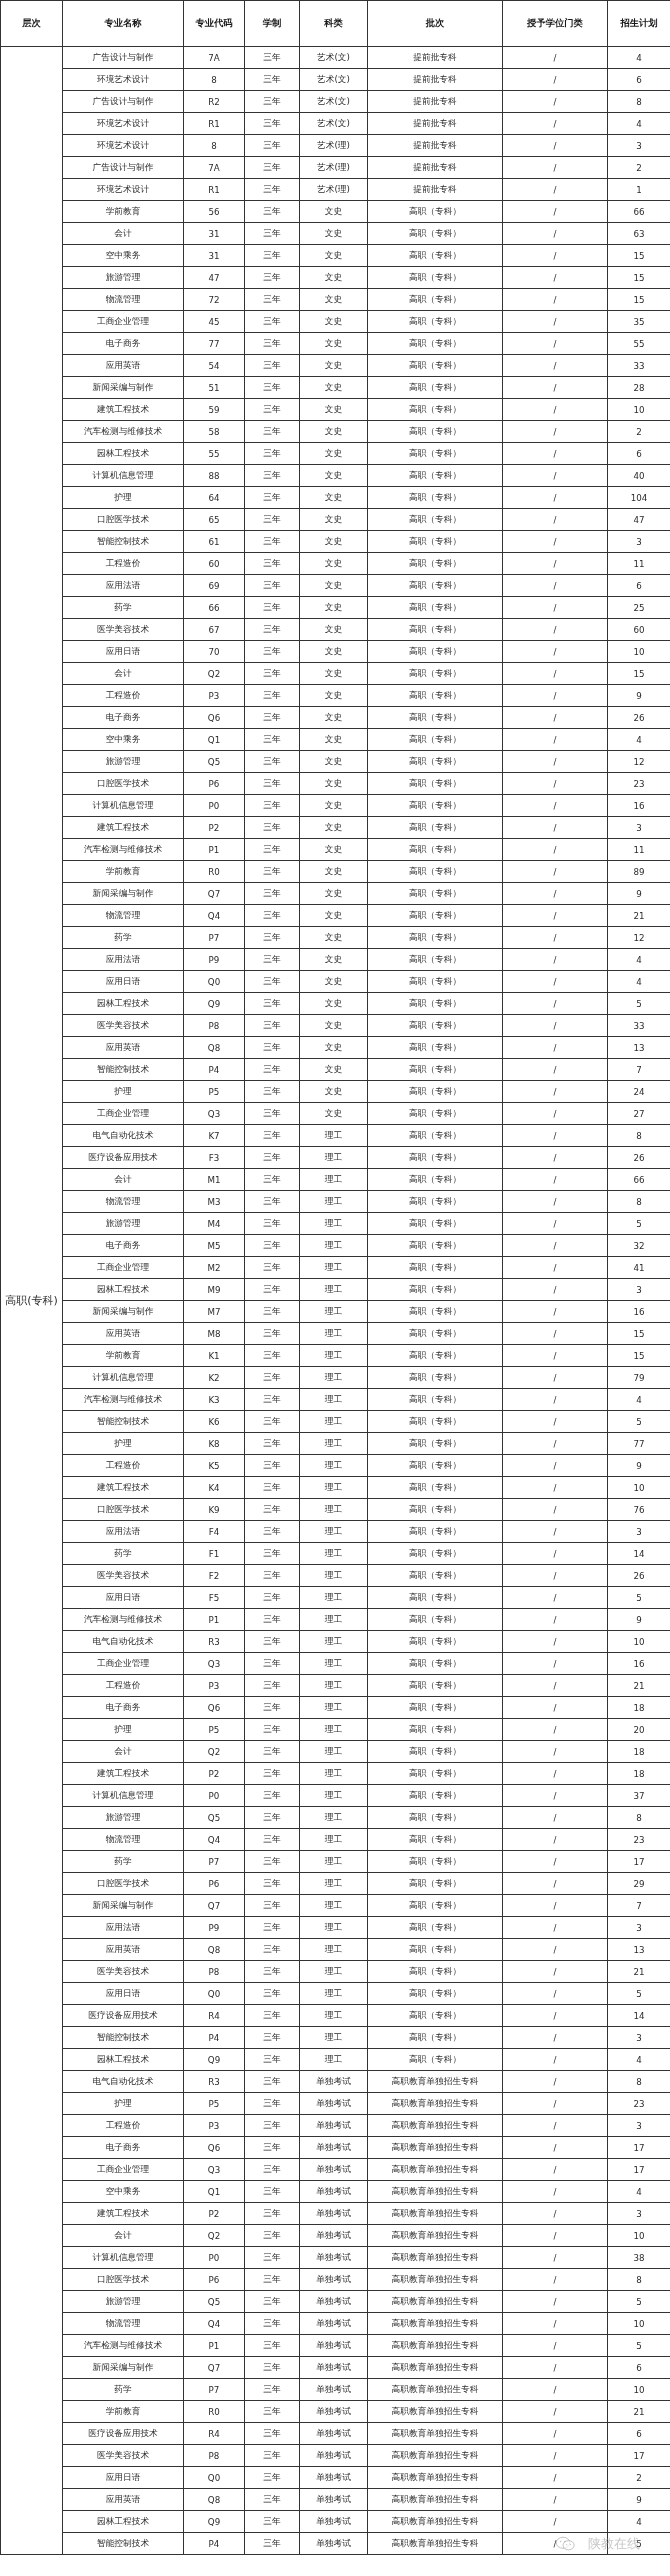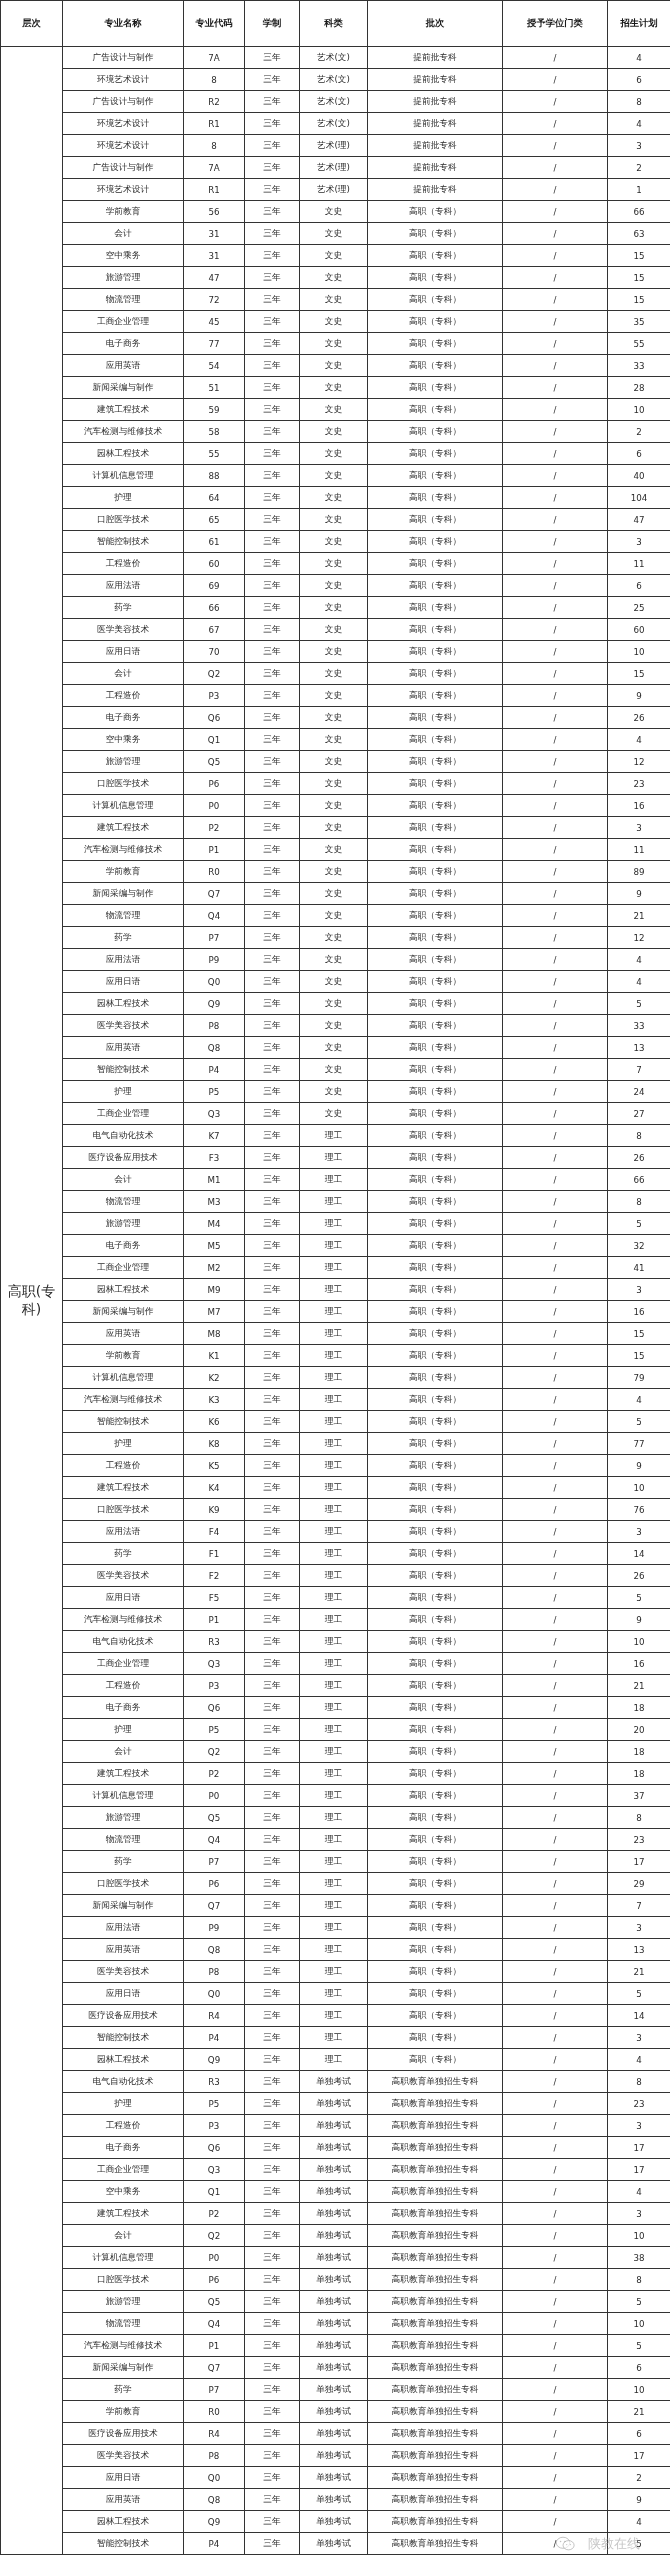--- a/index.html
+++ b/index.html
@@ -2,21 +2,21 @@
 <html style="font-size:10px"><head>
 <meta charset="utf-8">
 <style>
   html, body { margin: 0; padding: 0; background: #ffffff; }
   body { width: 670px; height: 2576px; position: relative; overflow: hidden;
          font-family: "DejaVu Sans", "Liberation Sans", sans-serif; color: #2b2b2b; }
   table { border-collapse: collapse; position: absolute; left: 0; top: 0; width: 670px; table-layout: fixed; }
   td, th { border: 0.9px solid #333; text-align: center; vertical-align: middle; padding: 0; font-size: 8.7px; }
   th { height: 45px; font-weight: bold; font-size: 9.3px; color: #1a1a1a; }
   td { height: 21px; }
-  td.level { font-size: 14px; }
+  td.level { font-size: 11px; }
   col.c0 { width: 62px; } col.c1 { width: 121px; } col.c2 { width: 61px; } col.c3 { width: 55px; }
   col.c4 { width: 68px; } col.c5 { width: 135px; } col.c6 { width: 105px; } col.c7 { width: 63px; }
   .watermark { position: absolute; left: 555px; top: 2535px; font-size: 13px; color: rgba(150,150,150,0.55);
                display: flex; align-items: center; gap: 12px; pointer-events: none; }
   .wm-icon { width: 21px; height: 16px; position: relative; }
   .wm-icon svg { width: 21px; height: 16px; }
 </style>
 </head>
 <body>
 

